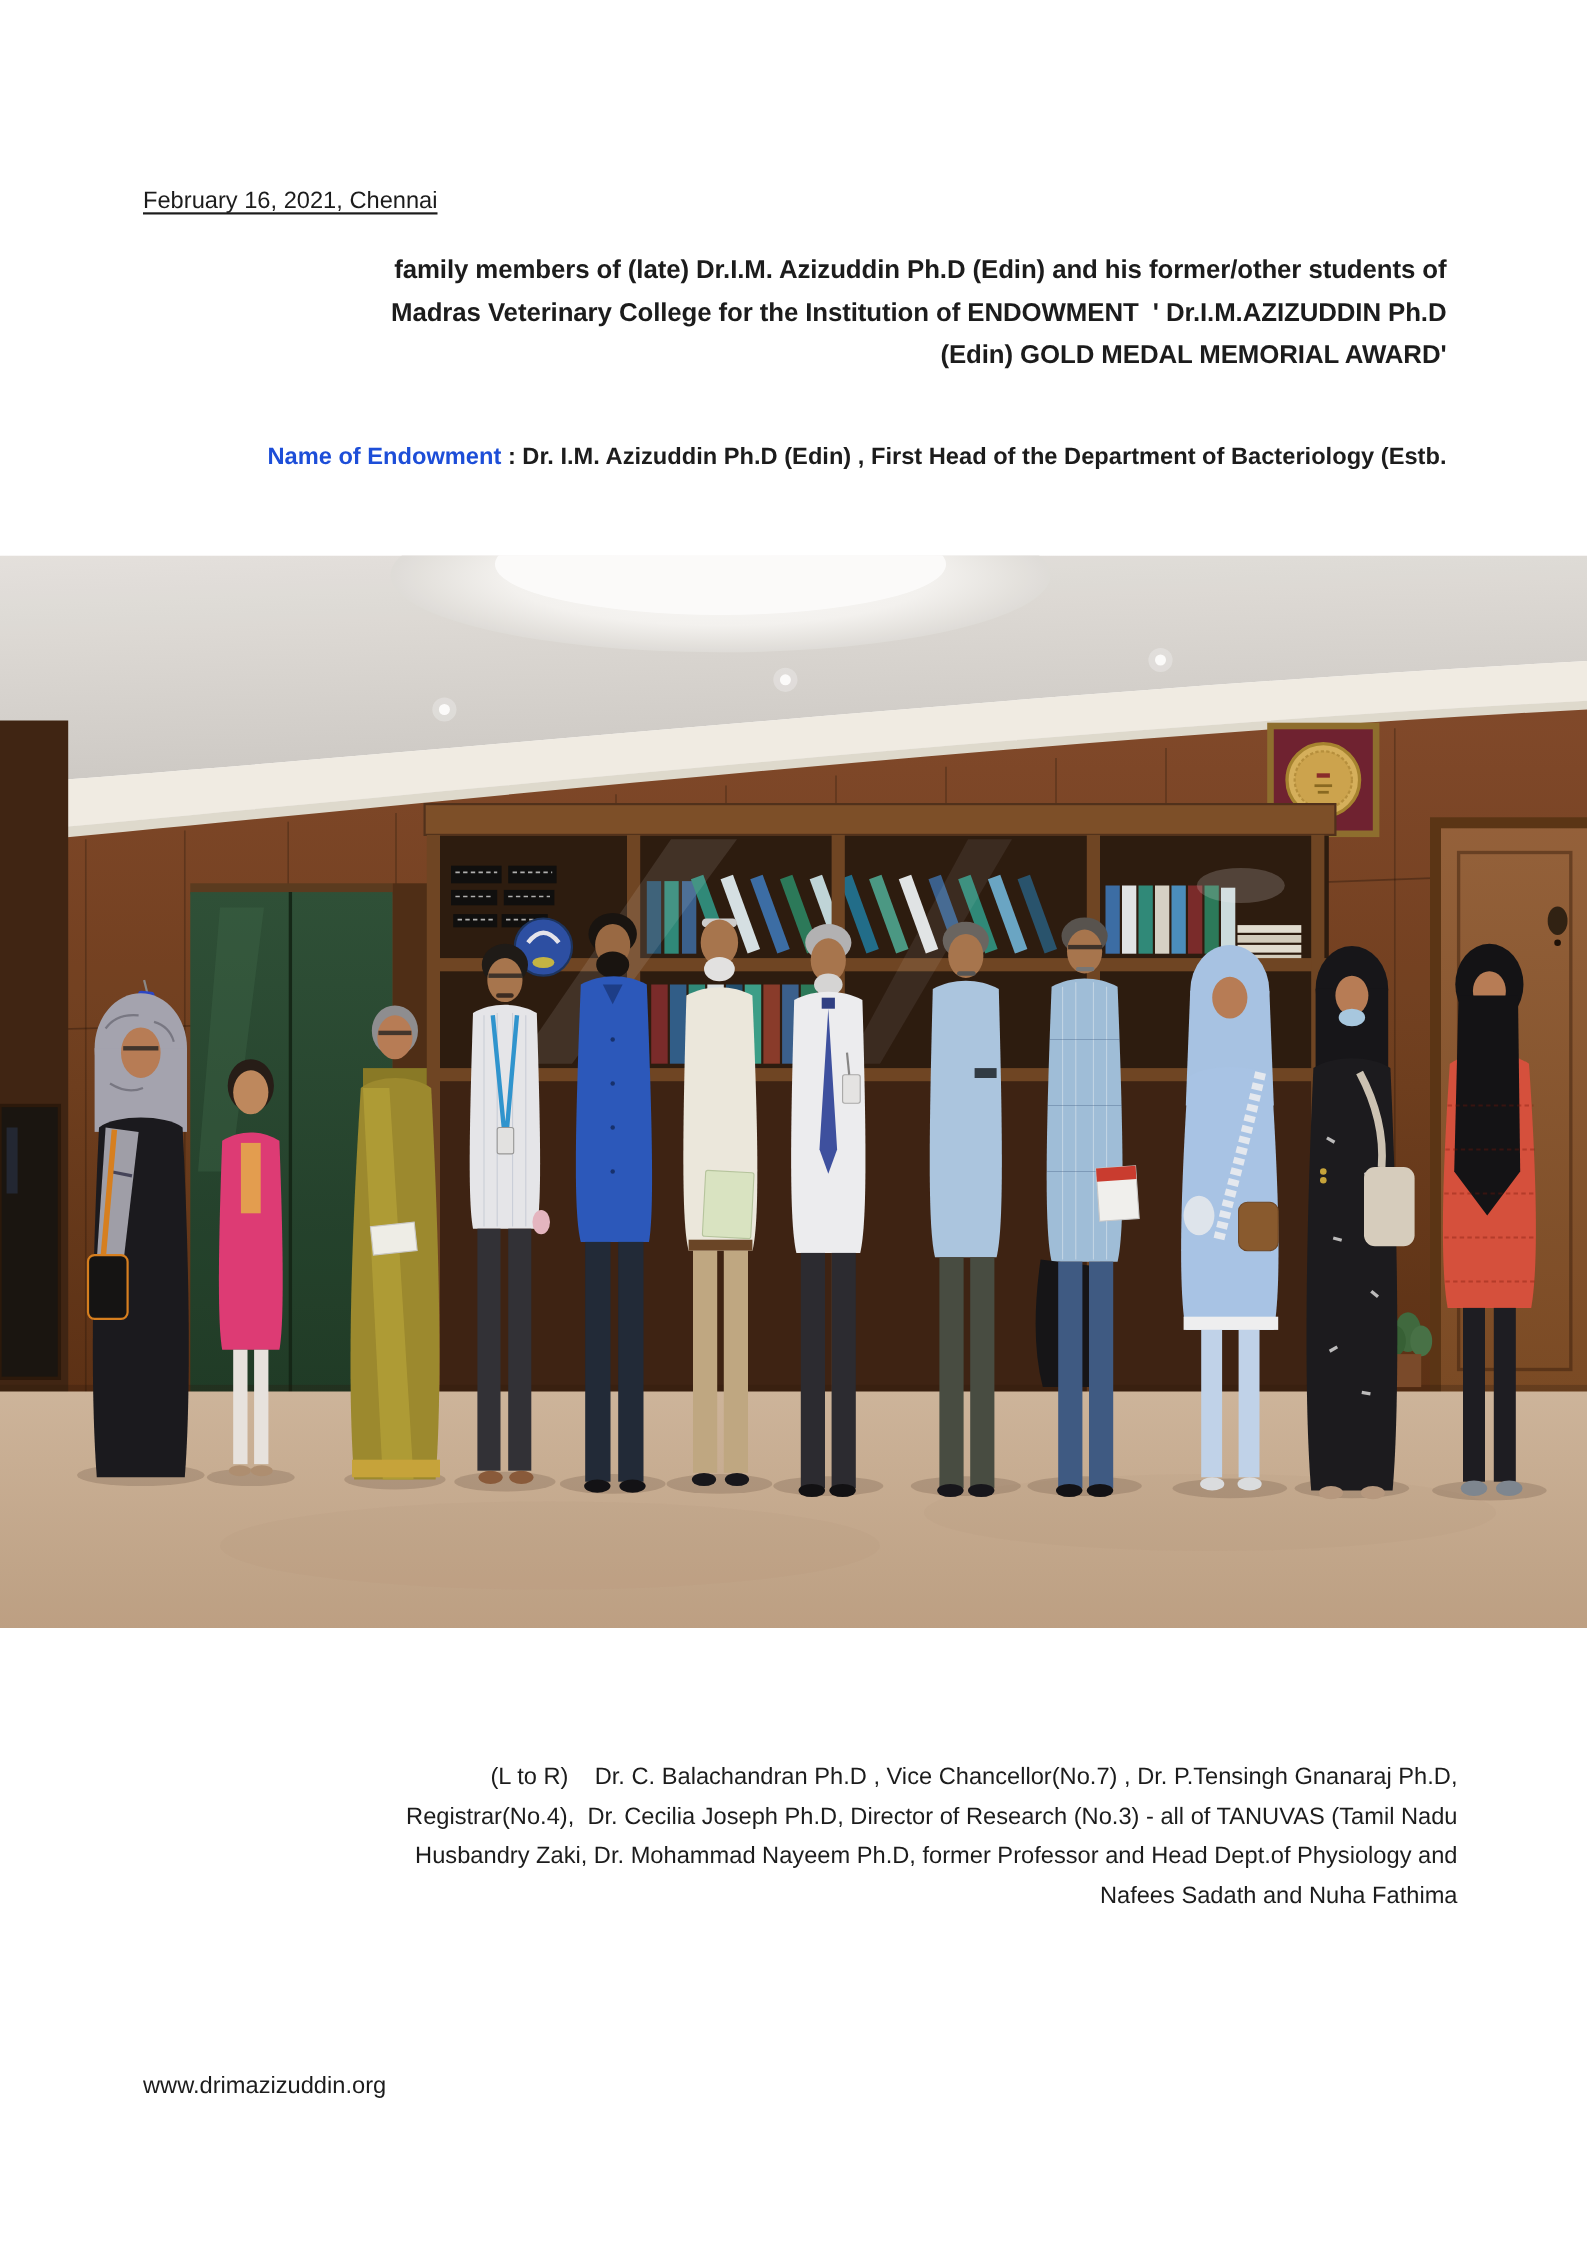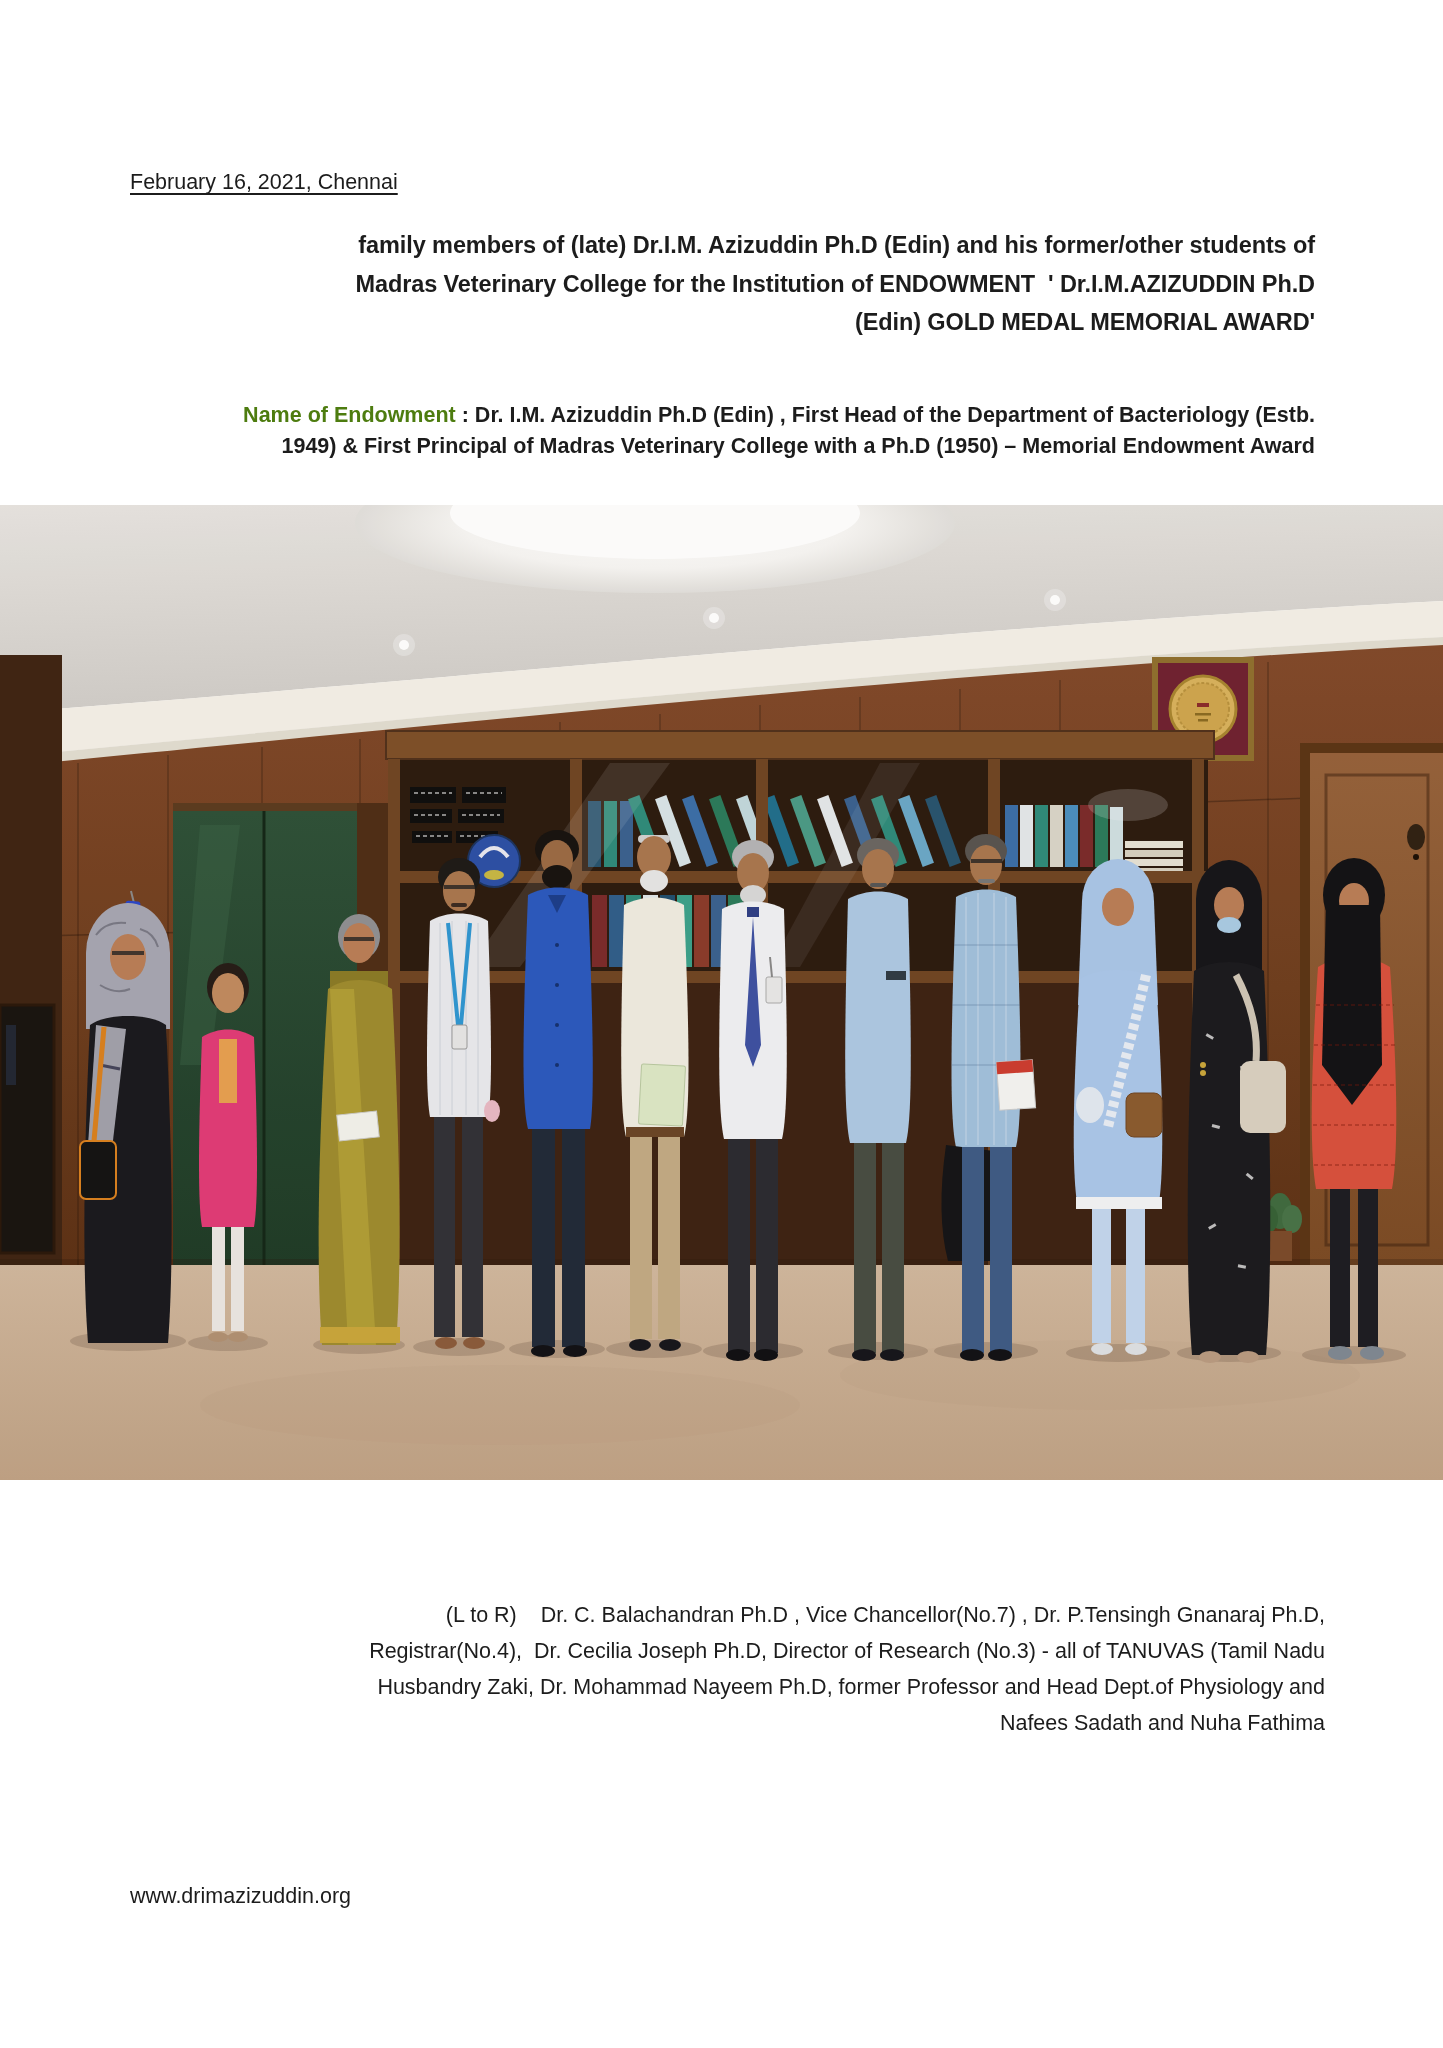--- a/index.html
+++ b/index.html
@@ -6,42 +6,41 @@
   body{
     width:1443px;height:2048px;position:relative;background:#ffffff;
     font-family:"Liberation Sans","DejaVu Sans",sans-serif;color:#1c1c1c;
   }
   .abs{position:absolute;text-align:right;}
   .date{left:130px;top:170px;font-size:21.5px;text-decoration:underline;text-underline-offset:4px;}
   .heading{left:130px;top:226px;width:1185px;font-weight:bold;font-size:23.5px;line-height:38.5px;letter-spacing:-0.1px;}
   .heading div{white-space:pre-wrap;}
   .endow{left:130px;top:400px;width:1185px;font-weight:bold;font-size:21.5px;line-height:31px;}
   .endow span,.endow div{white-space:pre-wrap;}
-  .endow .blue{color:#4d7c0f;margin-top:36px;}
+  .endow .blue{color:#1d4ed8;margin-top:36px;}
   .photo{left:0;top:505px;width:1443px;height:975px;margin:0;}
   .caption{left:130px;top:1597px;width:1195px;font-size:21.5px;line-height:36px;}
   .caption div{white-space:pre-wrap;margin-left:27px;}
   .site{left:130px;top:1884px;font-size:21.5px;}
 </style>
 </head>
 <body>
 
 <div class="page">
 
   <div class="abs date">February 16, 2021, Chennai</div>
 
   <div class="abs heading">
     <div>family members of (late) Dr.I.M. Azizuddin Ph.D (Edin) and his former/other students of</div>
     <div>Madras Veterinary College for the Institution of ENDOWMENT  ' Dr.I.M.AZIZUDDIN Ph.D</div>
     <div>(Edin) GOLD MEDAL MEMORIAL AWARD'</div>
   </div>
 
   <div class="abs endow">
     <div><span class="blue">Name of Endowment</span><span> : Dr. I.M. Azizuddin Ph.D (Edin) , First Head of the Department of Bacteriology (Estb.</span></div>
-    <div>1949) &amp; First Principal of Madras Veterinary College with a Ph.D (1950) – Memorial Endowment Award</div>
   </div>
 
   <figure class="abs photo">
     <svg width="1443" height="975" viewBox="0 0 1443 975" xmlns="http://www.w3.org/2000/svg">
       <defs>
         <linearGradient id="ceilG" x1="0" y1="0" x2="0.25" y2="1">
           <stop offset="0" stop-color="#e8e5e1"></stop>
             <stop offset="1" stop-color="#cfccc8"></stop>
         </linearGradient>
         <radialGradient id="domeG">

